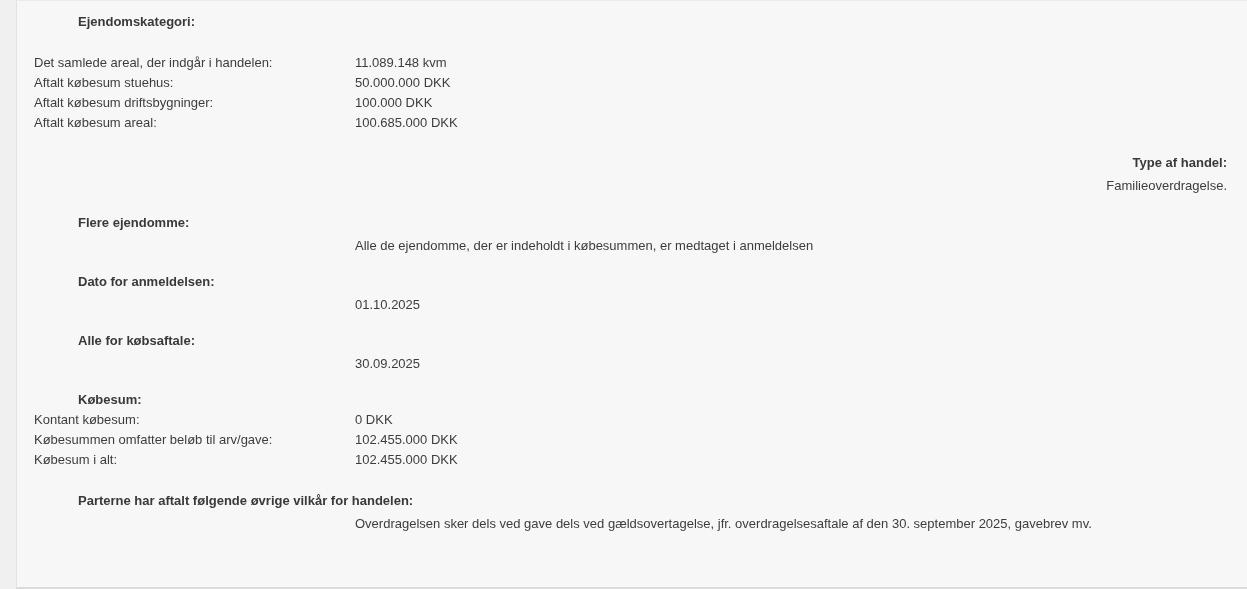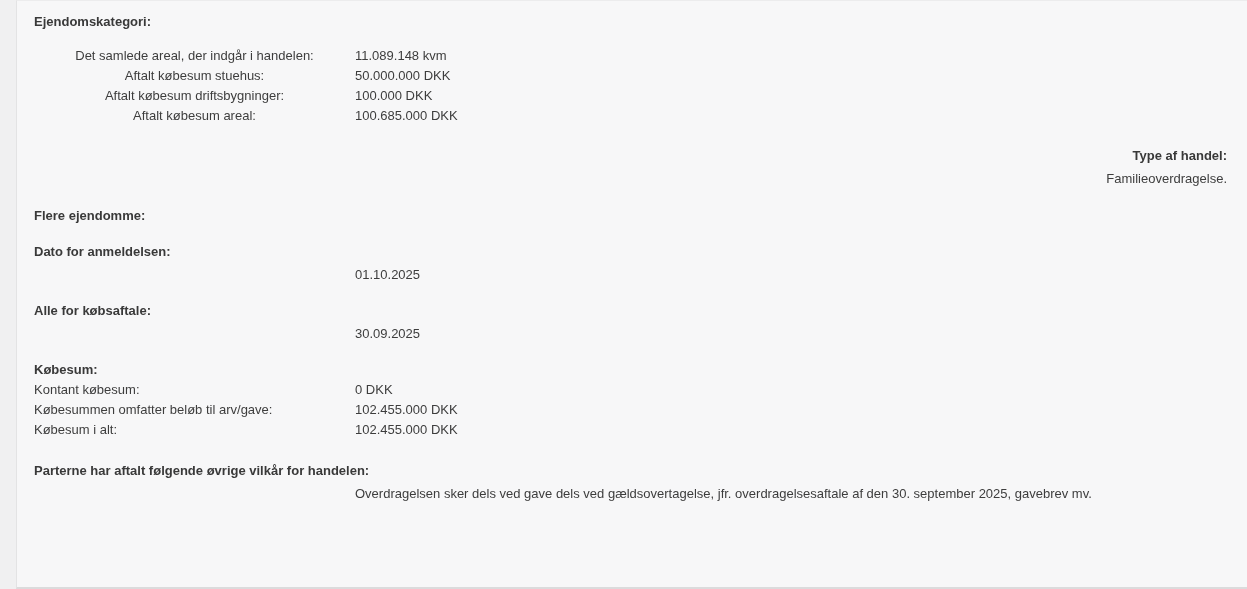--- a/index.html
+++ b/index.html
@@ -31,26 +31,27 @@
     color: #3d3d3d;
   }
   .section { margin-top: 16px; }
   .mt0  { margin-top: 0; }
   .mt20 { margin-top: 20px; text-align: right; }
   .mt17 { margin-top: 17px; }
   .mt21 { margin-top: 21px; }
   .section-label {
     font-weight: 700;
     color: #393939;
+    margin-left: 44px;
   }
   .section-value {
     margin-left: 321px;
     margin-top: 3px;
   }
-  .rows-gap { margin-top: 14px; text-align: center; }
+  .rows-gap { margin-top: 21px; }
   .row { display: flex; }
   .row-label {
     width: 321px;
     flex-shrink: 0;
   }
   .row-value { white-space: nowrap; }
 </style>
 </head>
 <body>
 
@@ -79,20 +80,21 @@
       </div>
     </div>
 
     <div class="section mt20">
       <div class="section-label">Type af handel:</div>
       <div class="section-value">Familieoverdragelse.</div>
     </div>
 
     <div class="section mt17">
       <div class="section-label">Flere ejendomme:</div>
+      <div class="section-value">Alle de ejendomme, der er indeholdt i købesummen, er medtaget i anmeldelsen</div>
     </div>
 
     <div class="section">
       <div class="section-label">Dato for anmeldelsen:</div>
       <div class="section-value">01.10.2025</div>
     </div>
 
     <div class="section">
       <div class="section-label">Alle for købsaftale:</div>
       <div class="section-value">30.09.2025</div>

